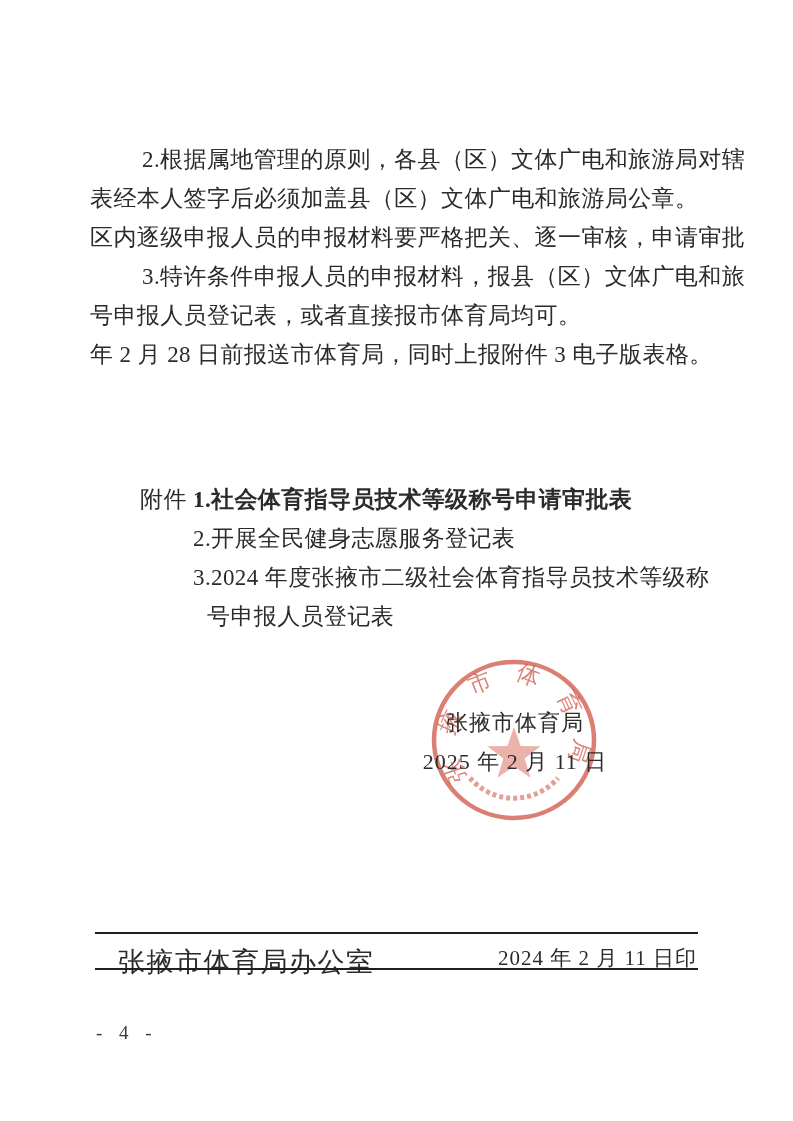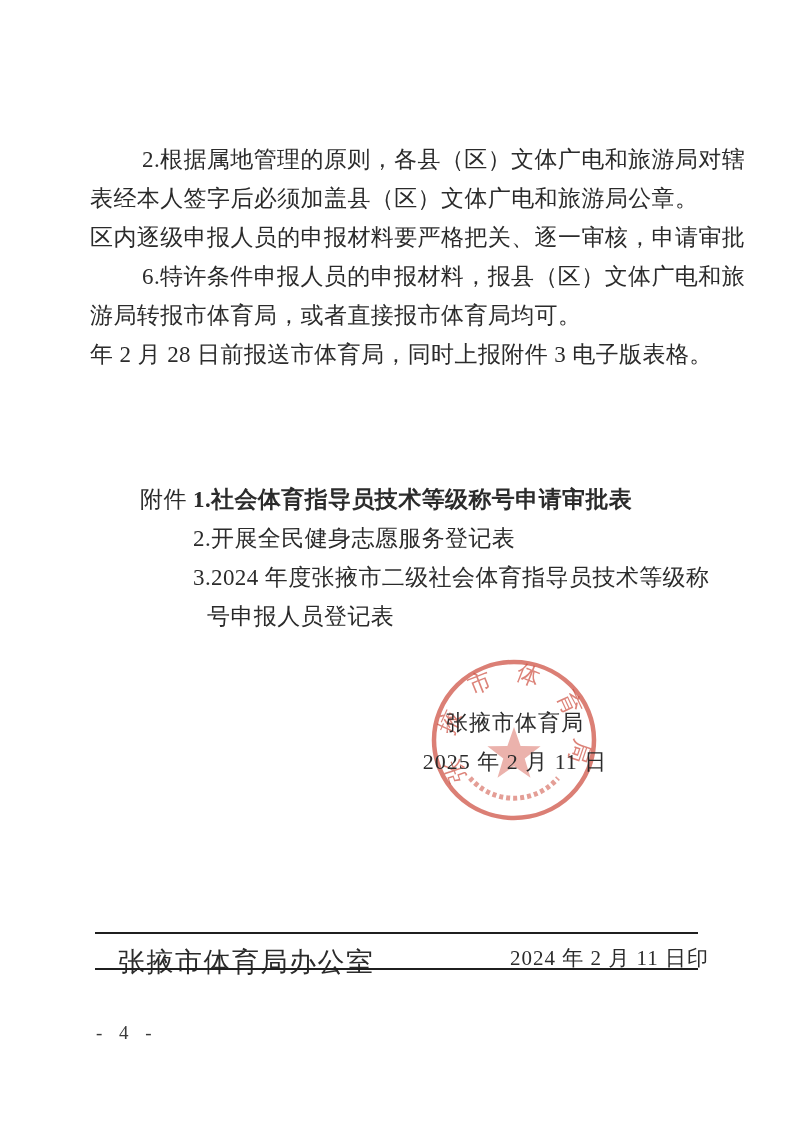--- a/index.html
+++ b/index.html
@@ -47,40 +47,40 @@
     z-index:2;
   }
   .footer-rule{position:absolute;left:95px;width:603px;height:2px;background:#1f1f1f;}
   .rule-top{top:932px;}
   .rule-bottom{top:968px;}
   .footer-office{
     position:absolute;left:118px;top:944px;
     font-size:27px;letter-spacing:1.5px;
   }
   .footer-date{
-    position:absolute;right:84px;top:944px;
+    position:absolute;right:96px;top:944px;
     font-size:21px;letter-spacing:1px;
   }
   .page-number{
     position:absolute;left:96px;top:1022px;
     font-size:19px;letter-spacing:6px;
     color:#3a3a3a;
   }
 </style>
 </head>
 <body>
 
 <div class="page">
 
   <div class="body-text">
     <div class="bline indent">2.根据属地管理的原则，各县（区）文体广电和旅游局对辖</div>
     <div class="bline">表经本人签字后必须加盖县（区）文体广电和旅游局公章。</div>
     <div class="bline">区内逐级申报人员的申报材料要严格把关、逐一审核，申请审批</div>
-    <div class="bline indent">6.特许条件申报人员的申报材料，报县（区）文体广电和旅</div>
-    <div class="bline">游局转报市体育局，或者直接报市体育局均可。</div>
+    <div class="bline indent">3.特许条件申报人员的申报材料，报县（区）文体广电和旅</div>
+    <div class="bline">号申报人员登记表，或者直接报市体育局均可。</div>
     <div class="bline">年 2 月 28 日前报送市体育局，同时上报附件 3 电子版表格。</div>
   </div>
 
   <div class="attachments">
     <div class="att-row"><span class="att-label">附件：</span><span class="att-item-first">1.社会体育指导员技术等级称号申请审批表</span></div>
     <div class="att-row att-cont">2.开展全民健身志愿服务登记表</div>
     <div class="att-row att-cont">3.2024 年度张掖市二级社会体育指导员技术等级称</div>
     <div class="att-row att-wrap">号申报人员登记表</div>
   </div>
 

